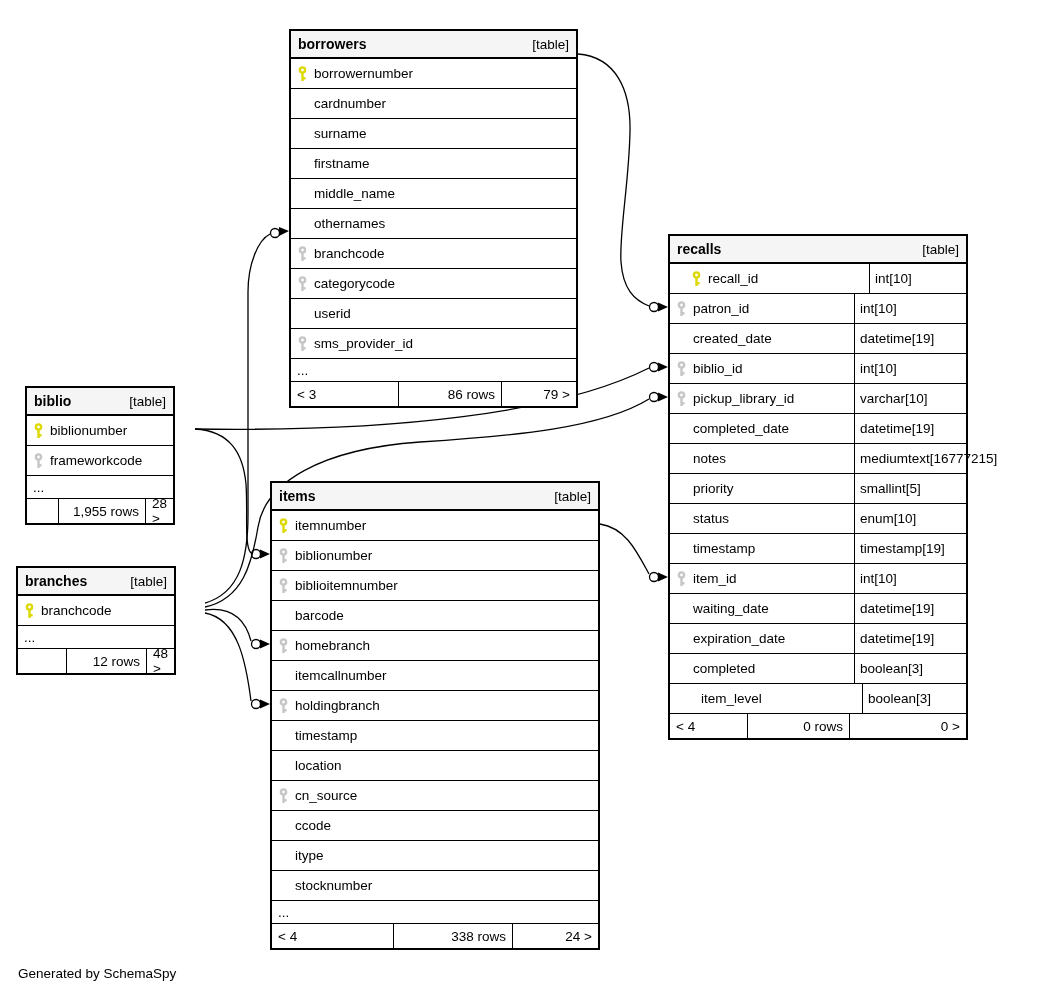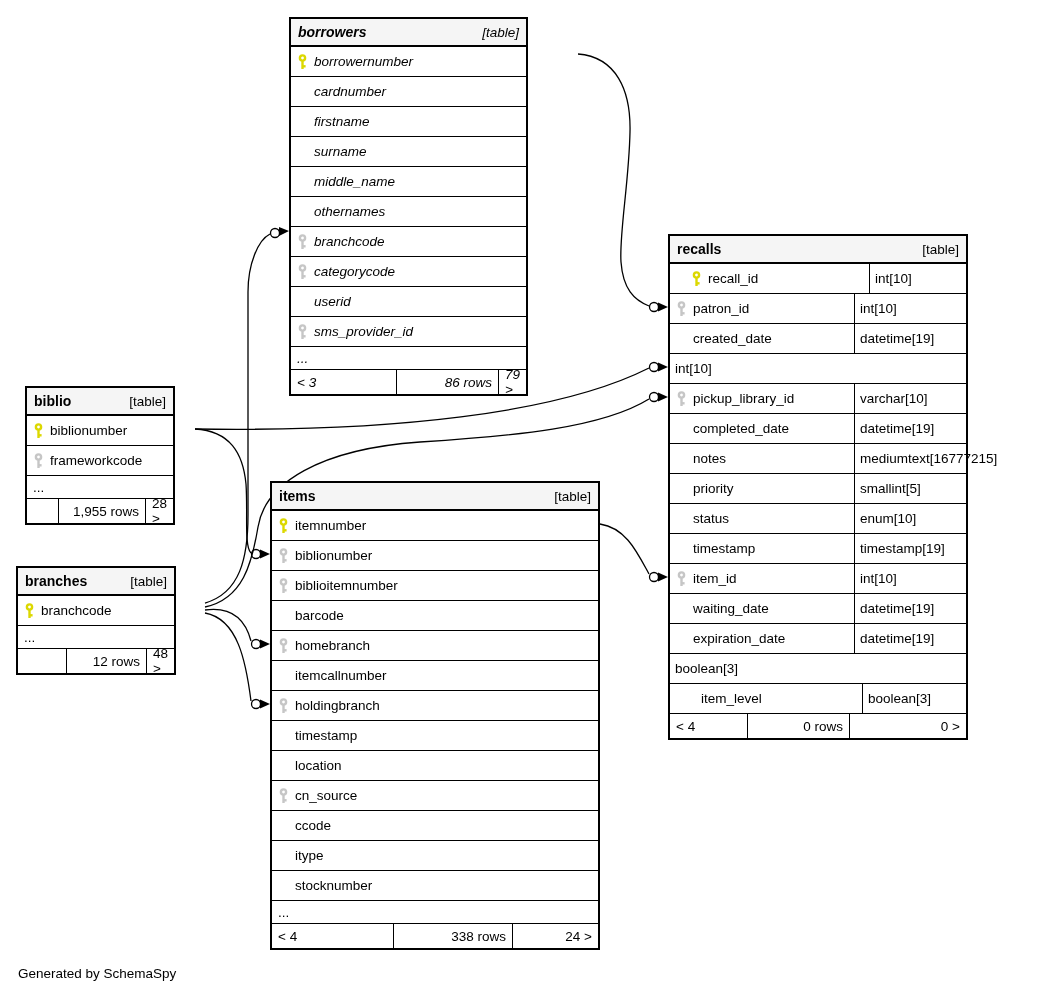--- a/index.html
+++ b/index.html
@@ -68,21 +68,21 @@
     </g>
     <g>
       <path d="M 600 524 C 626 528 637 552 649 574"></path>
       <circle cx="654" cy="577" r="4.5" fill="#fff"></circle>
       <polygon points="668,577 658,572.5 658,581.5" fill="#000" stroke="none"></polygon>
     </g>
   </g>
 </svg>
 
 <div id="tables">
-      <div class="tbl" style="left: 289px; top: 17px; width: 239px; font-style: italic;">
+      <div class="tbl" style="left: 289px; top: 29px; width: 289px;">
         <div class="hdr">
           <span class="tname">borrowers</span>
           <span class="ttag">[table]</span>
         </div>
         <div class="row">
           <div class="ncell">
             <span class="kslot">
               <svg width="11" height="16" viewBox="0 0 11 16">
                 <g fill="none" stroke="#dcd800" stroke-width="2.4">
                   <circle cx="5.5" cy="4" r="2.6"></circle>
@@ -96,27 +96,27 @@
         </div>
         <div class="row">
           <div class="ncell">
             <span class="kslot"></span>
             <span class="cname">cardnumber</span>
           </div>
         </div>
         <div class="row">
           <div class="ncell">
             <span class="kslot"></span>
+            <span class="cname">surname</span>
+          </div>
+        </div>
+        <div class="row">
+          <div class="ncell">
+            <span class="kslot"></span>
             <span class="cname">firstname</span>
-          </div>
-        </div>
-        <div class="row">
-          <div class="ncell">
-            <span class="kslot"></span>
-            <span class="cname">surname</span>
           </div>
         </div>
         <div class="row">
           <div class="ncell">
             <span class="kslot"></span>
             <span class="cname">middle_name</span>
           </div>
         </div>
         <div class="row">
           <div class="ncell">
@@ -425,20 +425,32 @@
         <div class="row">
           <div class="ncell" style="width: 178px;">
             <span class="kslot"></span>
             <span class="cname">created_date</span>
           </div>
           <div class="tcell">
             <span class="cname">datetime[19]</span>
           </div>
         </div>
         <div class="row">
+          <div class="ncell" style="width: 178px;">
+            <span class="kslot">
+              <svg width="11" height="16" viewBox="0 0 11 16">
+                <g fill="none" stroke="#c6c6c6" stroke-width="2.4">
+                  <circle cx="5.5" cy="4" r="2.6"></circle>
+                  <line x1="5.5" y1="6.6" x2="5.5" y2="15"></line>
+                  <line x1="5.5" y1="12.3" x2="8.6" y2="12.3"></line>
+                </g>
+              </svg>
+            </span>
+            <span class="cname">biblio_id</span>
+          </div>
           <div class="tcell">
             <span class="cname">int[10]</span>
           </div>
         </div>
         <div class="row">
           <div class="ncell" style="width: 178px;">
             <span class="kslot">
               <svg width="11" height="16" viewBox="0 0 11 16">
                 <g fill="none" stroke="#c6c6c6" stroke-width="2.4">
                   <circle cx="5.5" cy="4" r="2.6"></circle>
@@ -527,20 +539,24 @@
         <div class="row">
           <div class="ncell" style="width: 178px;">
             <span class="kslot"></span>
             <span class="cname">expiration_date</span>
           </div>
           <div class="tcell">
             <span class="cname">datetime[19]</span>
           </div>
         </div>
         <div class="row">
+          <div class="ncell" style="width: 178px;">
+            <span class="kslot"></span>
+            <span class="cname">completed</span>
+          </div>
           <div class="tcell">
             <span class="cname">boolean[3]</span>
           </div>
         </div>
         <div class="row">
           <div class="ncell" style="width: 178px; margin-left: 8px;">
             <span class="kslot"></span>
             <span class="cname">item_level</span>
           </div>
           <div class="tcell">

